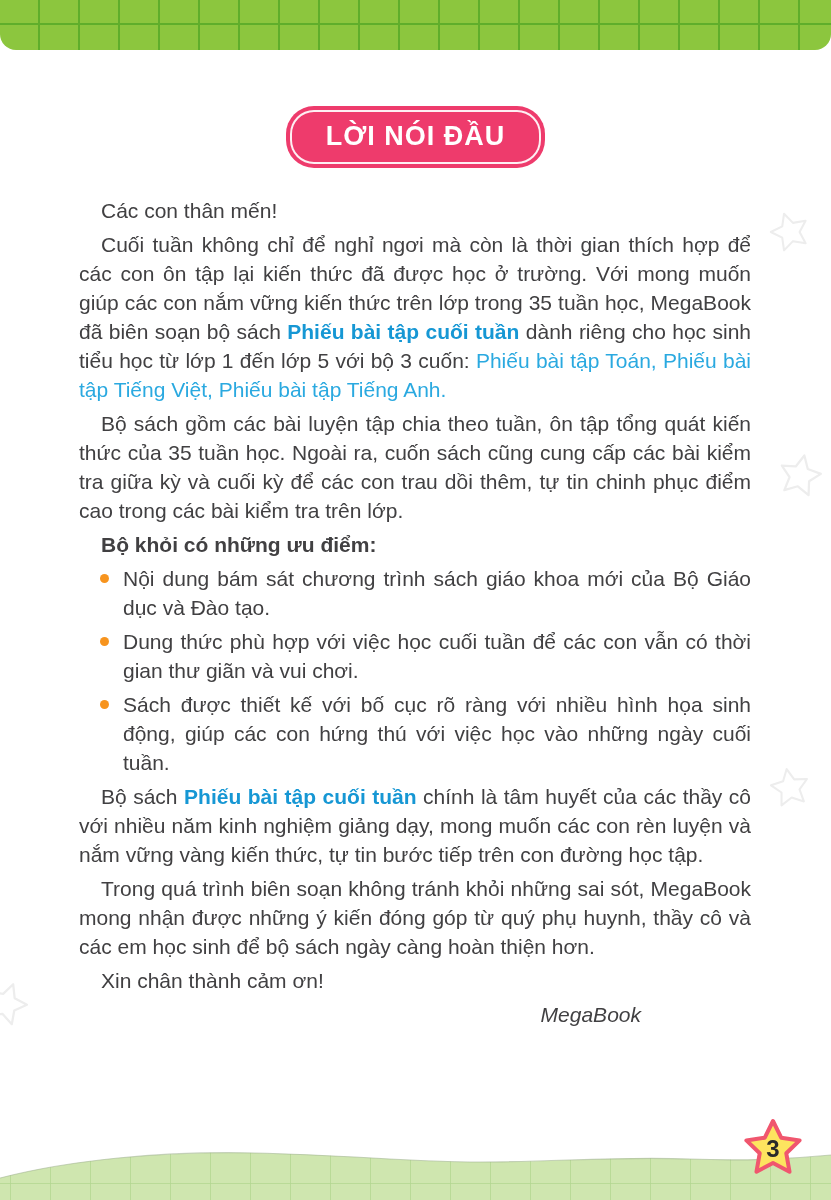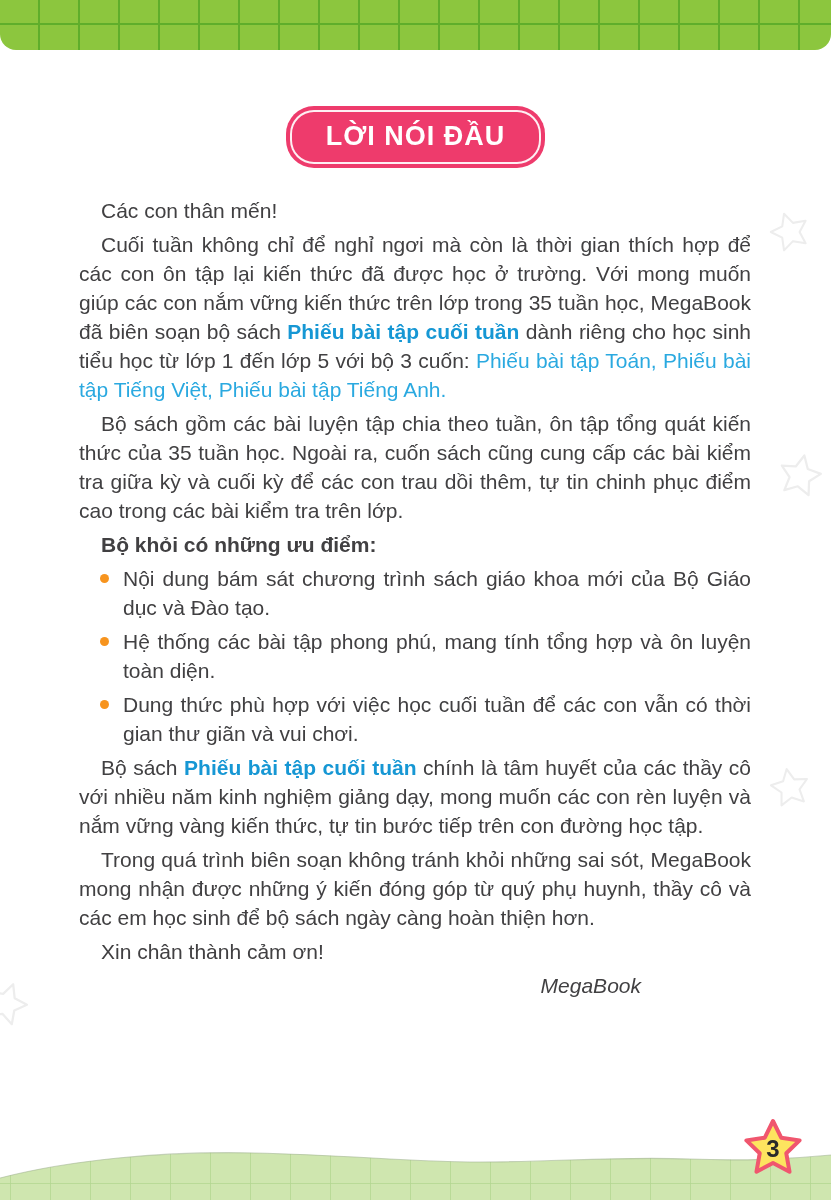--- a/index.html
+++ b/index.html
@@ -78,22 +78,22 @@
       <span>LỜI NÓI ĐẦU</span>
     </div>
   </div>
 
   <div class="body-text" id="preface-body">
       <p><span>Các con thân mến!</span></p>
       <p><span>Cuối tuần không chỉ để nghỉ ngơi mà còn là thời gian thích hợp để các con ôn tập lại kiến thức đã được học ở trường. Với mong muốn giúp các con nắm vững kiến thức trên lớp trong 35 tuần học, MegaBook đã biên soạn bộ sách </span><span class="blue-bold">Phiếu bài tập cuối tuần</span><span> dành riêng cho học sinh tiểu học từ lớp 1 đến lớp 5 với bộ 3 cuốn: </span><span class="blue">Phiếu bài tập Toán, Phiếu bài tập Tiếng Việt, Phiếu bài tập Tiếng Anh.</span></p>
       <p><span>Bộ sách gồm các bài luyện tập chia theo tuần, ôn tập tổng quát kiến thức của 35 tuần học. Ngoài ra, cuốn sách cũng cung cấp các bài kiểm tra giữa kỳ và cuối kỳ để các con trau dồi thêm, tự tin chinh phục điểm cao trong các bài kiểm tra trên lớp.</span></p>
       <p class="heading"><span>Bộ khỏi có những ưu điểm:</span></p>
       <div class="bullet"><span class="dot"></span><span>Nội dung bám sát chương trình sách giáo khoa mới của Bộ Giáo dục và Đào tạo.</span></div>
-      <div class="bullet"><span class="dot"></span><span>Hệ thống các bài tập phong phú, mang tính tổng hợp và ôn luyện toàn diện.</span></div>
       <div class="bullet"><span class="dot"></span><span>Dung thức phù hợp với việc học cuối tuần để các con vẫn có thời gian thư giãn và vui chơi.</span></div>
+      <div class="bullet"><span class="dot"></span><span>Sách được thiết kế với bố cục rõ ràng với nhiều hình họa sinh động, giúp các con hứng thú với việc học vào những ngày cuối tuần.</span></div>
       <p><span>Bộ sách </span><span class="blue-bold">Phiếu bài tập cuối tuần</span><span> chính là tâm huyết của các thầy cô với nhiều năm kinh nghiệm giảng dạy, mong muốn các con rèn luyện và nắm vững vàng kiến thức, tự tin bước tiếp trên con đường học tập.</span></p>
       <p><span>Trong quá trình biên soạn không tránh khỏi những sai sót, MegaBook mong nhận được những ý kiến đóng góp từ quý phụ huynh, thầy cô và các em học sinh để bộ sách ngày càng hoàn thiện hơn.</span></p>
       <p><span>Xin chân thành cảm ơn!</span></p>
       <p class="signature"><span>MegaBook</span></p>
     </div>
 
   <svg class="deco-star" style="left:768px;top:210px" width="44" height="44" viewBox="0 0 64 64">
     <polygon points="32,4 40.2,20.7 58.6,23.4 45.3,36.3 48.5,54.7 32,46 15.5,54.7 18.7,36.3 5.4,23.4 23.8,20.7" fill="none" stroke-width="3" stroke-linejoin="round" style="stroke:var(--deco-star)" transform="rotate(-18 32 32)"></polygon>
   </svg>
   <svg class="deco-star" style="left:776px;top:452px" width="48" height="48" viewBox="0 0 64 64">

